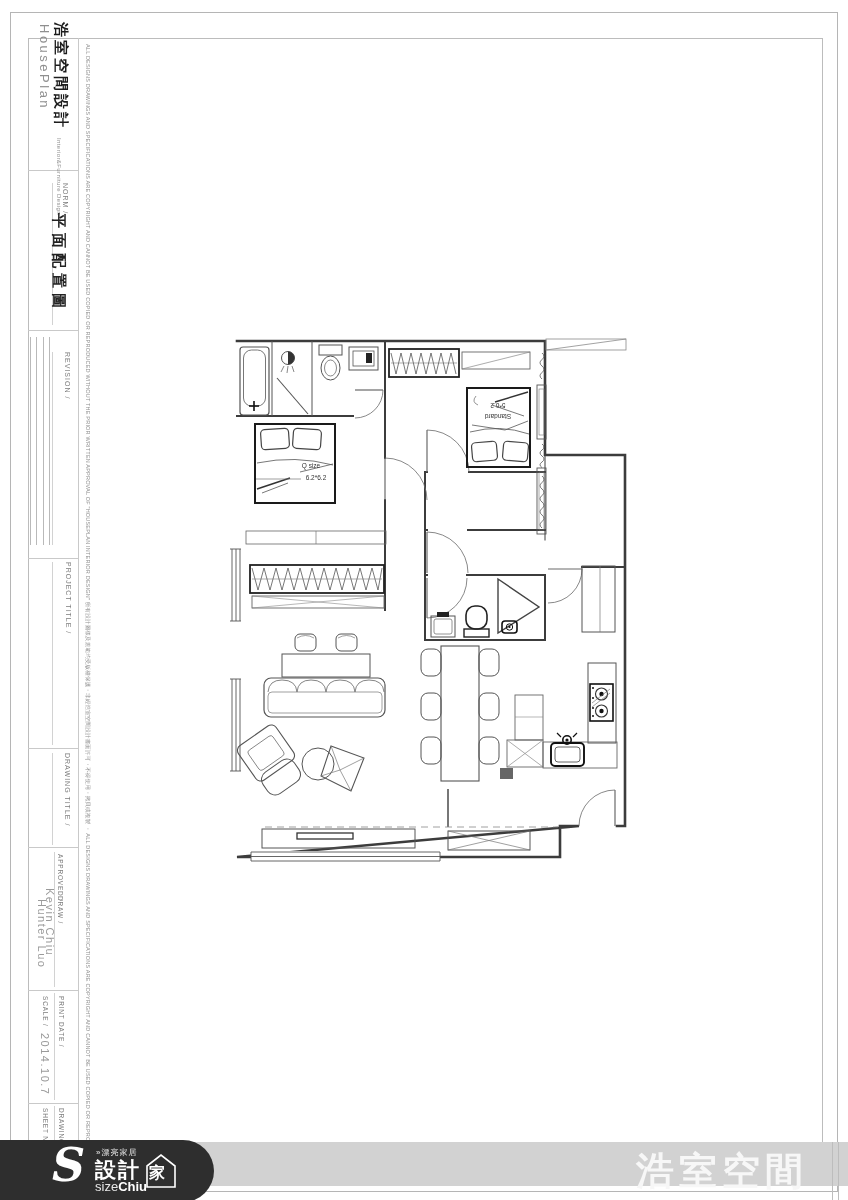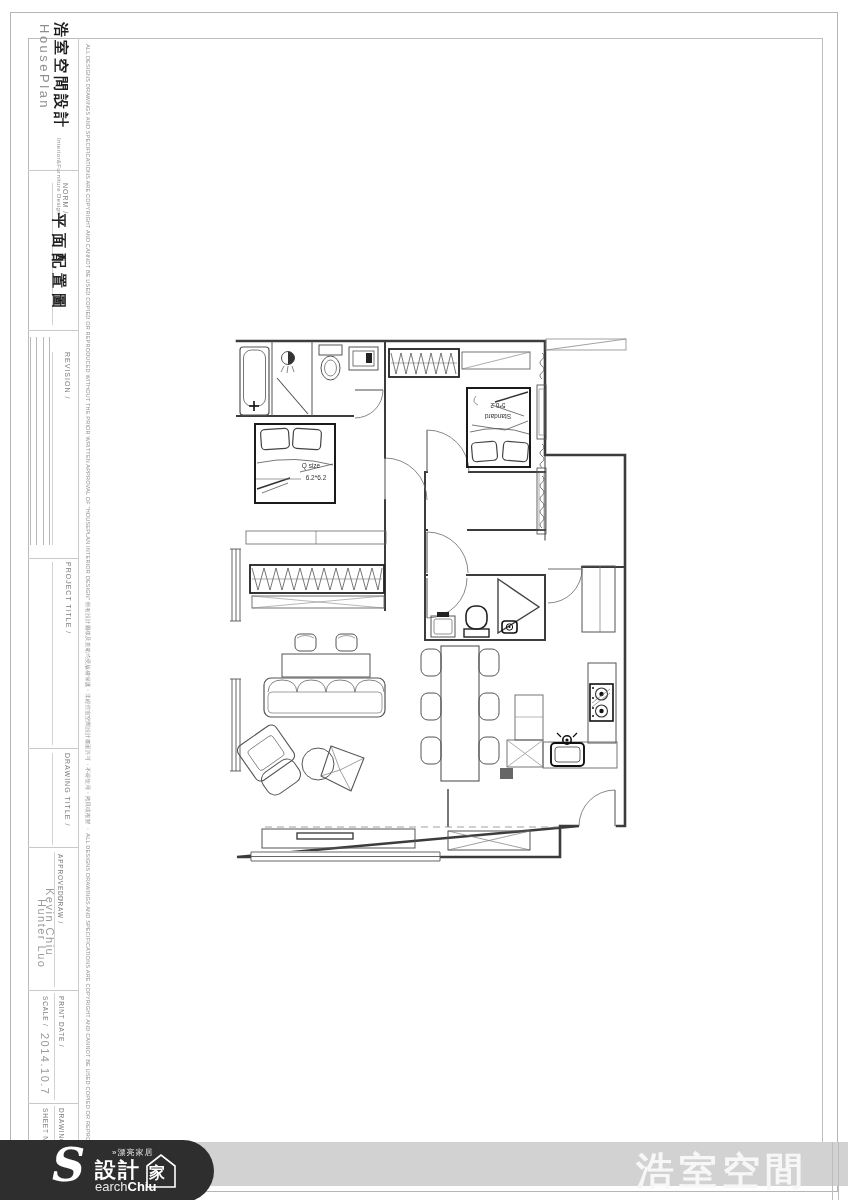--- a/index.html
+++ b/index.html
@@ -24,21 +24,21 @@
   .disc{font-size:5.5px;letter-spacing:0.2px;color:#909090;}
   svg text{font-family:"Liberation Sans","DejaVu Sans",sans-serif;}
   
   .foot-bar{left:0;top:1142px;width:848px;height:44px;background:#d2d2d2;z-index:20;}
   .foot-brand{z-index:22;top:1146px;left:636px;font-size:38px;font-weight:bold;
               letter-spacing:5px;color:#f7f7f7;}
   .capsule{z-index:23;left:-34px;top:1140px;width:248px;height:62px;background:#2e2e2e;
            border-radius:0 31px 31px 0;}
   .logo-s{z-index:24;left:52px;top:1142px;font-family:"DejaVu Serif","Liberation Serif",serif;
           font-style:italic;font-size:46px;font-weight:bold;color:#ffffff;line-height:1;}
-  .logo-top{z-index:24;left:112px;top:1147px;font-size:8px;color:#eeeeee;letter-spacing:1px;}
+  .logo-top{z-index:24;left:96px;top:1147px;font-size:8px;color:#eeeeee;letter-spacing:1px;}
   .logo-main{z-index:24;left:95px;top:1156px;font-size:21px;font-weight:bold;color:#ffffff;letter-spacing:2px;}
   .logo-home{z-index:25;left:149px;top:1163px;font-size:16px;font-weight:bold;color:#ffffff;}
   .logo-bottom{z-index:24;left:95px;top:1179px;font-size:13px;color:#e8e8e8;}
   .logo-bottom b{color:#ffffff;}
   .foot-lines{z-index:26;top:1142px;width:1px;height:58px;background:#bdbdbd;}
 </style>
 </head>
 <body>
 
 <div class="abs border-outer"></div>
@@ -274,15 +274,15 @@
 <div class="abs foot-bar"></div>
 <div class="abs foot-brand">浩室空間設計</div>
 <div class="abs capsule"></div>
 <div class="abs logo-s">S</div>
 <div class="abs logo-top">»漂亮家居</div>
 <div class="abs logo-main">設計</div>
 <svg class="abs" style="left:144px;top:1152px;z-index:24" width="34" height="38" viewBox="0 0 34 38">
   <path d="M3,14 L17,3 L31,14 L31,35 L3,35 Z" fill="none" stroke="#ffffff" stroke-width="1.6"></path>
 </svg>
 <div class="abs logo-home">家</div>
-<div class="abs logo-bottom"><span>earch</span><b>Chiu</b></div>
+<div class="abs logo-bottom"><span>size</span><b>Chiu</b></div>
 <div class="abs foot-lines" style="left:832px"></div>
 <div class="abs foot-lines" style="left:838px"></div>
 
 </body></html>

